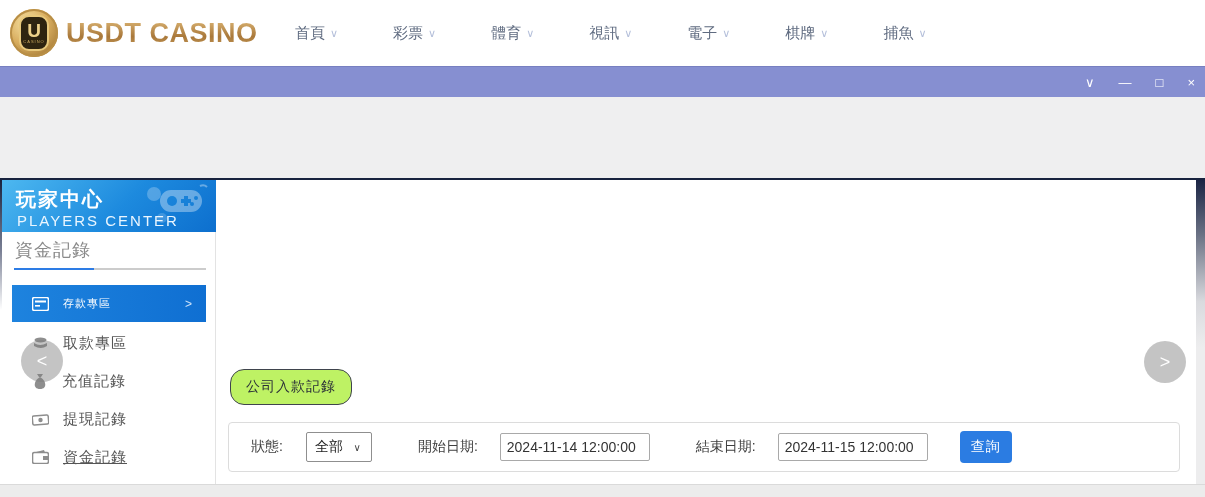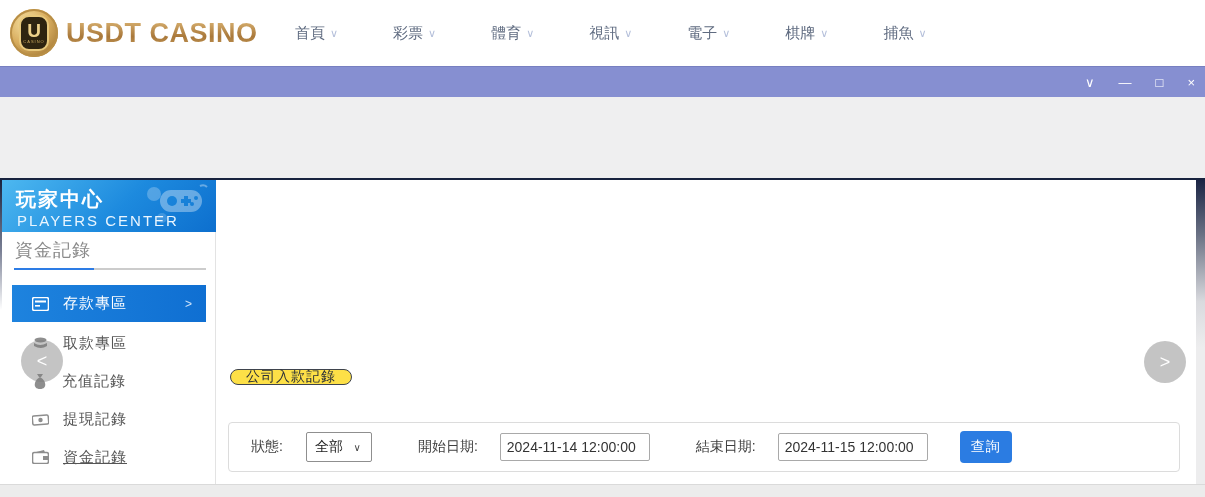--- a/index.html
+++ b/index.html
@@ -47,37 +47,37 @@
     background:linear-gradient(135deg,#4db8f0 0%, #1d8ade 55%, #0d6fce 100%); overflow:hidden; }
   .sb-title { position:absolute; left:14px; top:6px; color:#fff; font-size:20px; font-weight:bold; letter-spacing:2px;text-align:right; }
   .sb-subtitle { position:absolute; left:15px; top:32px; color:#eaf6ff; font-size:15px; letter-spacing:2px; }
   .sb-pad-icon { position:absolute; right:8px; top:4px; opacity:0.35; }
   .sb-section { position:absolute; left:13px; top:58px; font-size:18px; color:#8a8a8a; letter-spacing:1px; }
   .sb-underline { position:absolute; left:12px; top:88px; width:192px; height:2px; background:#cccccc; }
   .sb-underline .blue { position:absolute; left:0; top:0; width:80px; height:2px; background:#2d7ce5; }
   .menu-item-active { position:absolute; left:10px; top:105px; width:194px; height:37px;
     background:linear-gradient(90deg,#1e83de 0%, #0f6fd2 100%); color:#fff; display:flex; align-items:center; cursor:pointer; }
   .menu-item-active .mi-icon { margin-left:20px; }
-  .menu-item-active .mi-label { margin-left:14px; font-size:15px; letter-spacing:1px; }
+  .menu-item-active .mi-label { margin-left:14px; font-size:11px; letter-spacing:1px; }
   .menu-item-active .mi-arrow { margin-left:auto; margin-right:14px; font-size:12px; color:#cfe4fb; }
   .menu-item { position:absolute; left:10px; width:194px; height:38px; display:flex; align-items:center; color:#555; cursor:pointer; }
   .menu-item .mi-icon { margin-left:20px; }
   .menu-item .mi-label { margin-left:14px; font-size:15px; letter-spacing:1px; }
 
   
   .circle-nav { position:absolute; width:42px; height:42px; border-radius:50%;
     background:rgba(125,125,125,0.45); color:#fff; display:flex; align-items:center; justify-content:center;
     font-size:18px; cursor:pointer; z-index:6; }
   .circle-left { left:21px; top:340px; }
   .circle-right { left:1144px; top:341px; }
 
   
   .tabs-row { position:absolute; left:230px; top:189px; display:flex; gap:12px; }
-  .tab-pill { height:16px; padding:0 15px; border:1px solid #3f444d; border-radius:14px;
-    background:#fde047; display:flex; align-items:center; font-size:14px; color:#2b3038; cursor:pointer; letter-spacing:1px;justify-content:flex-end; }
+  .tab-pill { height:36px; padding:0 15px; border:1px solid #3f444d; border-radius:14px;
+    background:#bef264; display:flex; align-items:center; font-size:14px; color:#2b3038; cursor:pointer; letter-spacing:1px;justify-content:flex-end; }
   .tab-pill.active { color:#e23b3b; }
 
   .filter-box { position:absolute; left:228px; top:242px; width:952px; height:50px;
     border:1px solid #dcdcdc; border-radius:4px; background:#fff; display:flex; align-items:center; padding-left:22px;gap:16px; }
   .f-label { font-size:14px; color:#3f3f3f; }
   .f-select { width:66px; height:30px; border:1px solid #8f8f8f; border-radius:2px; margin-left:7px;
     display:flex; align-items:center; justify-content:space-between; padding:0 10px 0 8px; font-size:14px; color:#222; cursor:pointer; background:#fff; }
   .f-select .sel-caret { font-size:10px; color:#444; }
   .f-input { width:150px; height:28px; border:1px solid #a9a9a9; border-radius:2px; margin-left:6px;
     font-size:14px; color:#333; padding:0 6px; font-family:"Liberation Sans","DejaVu Sans",sans-serif; }

